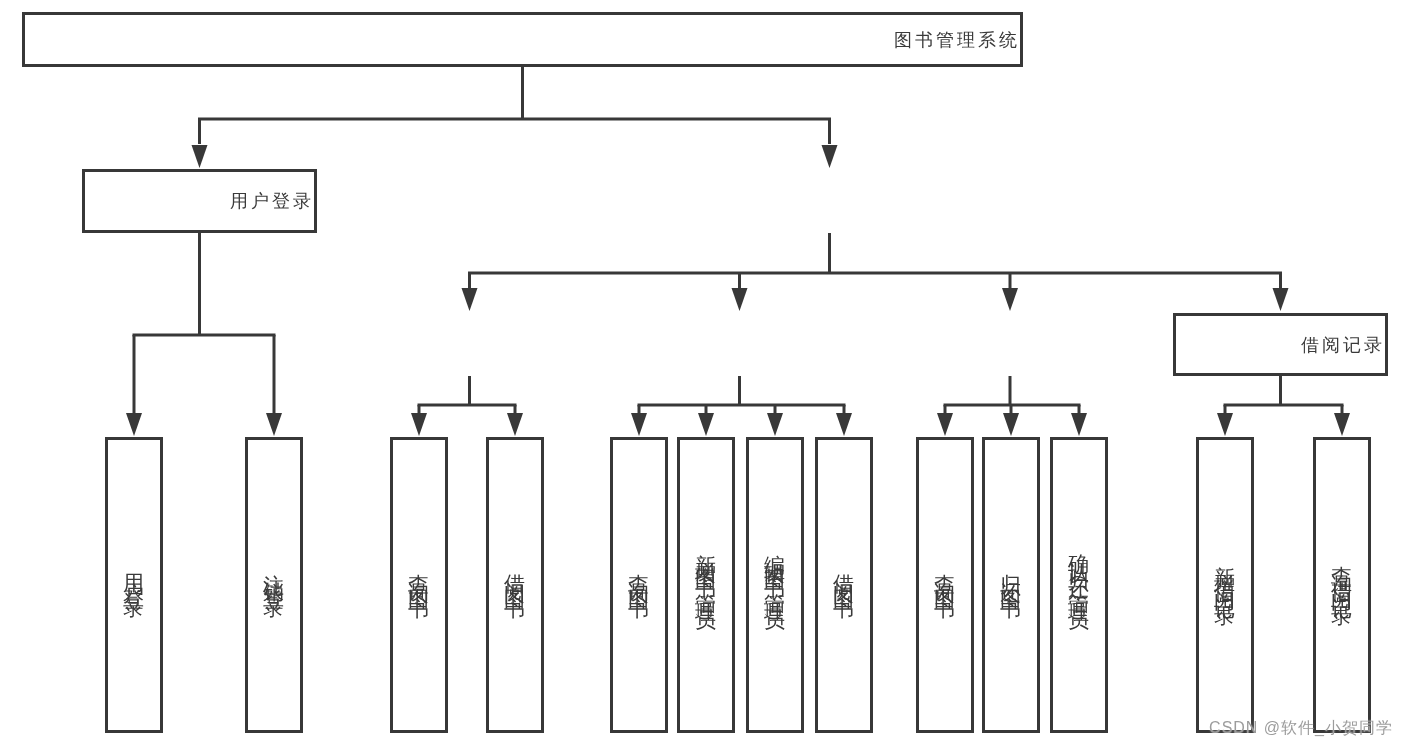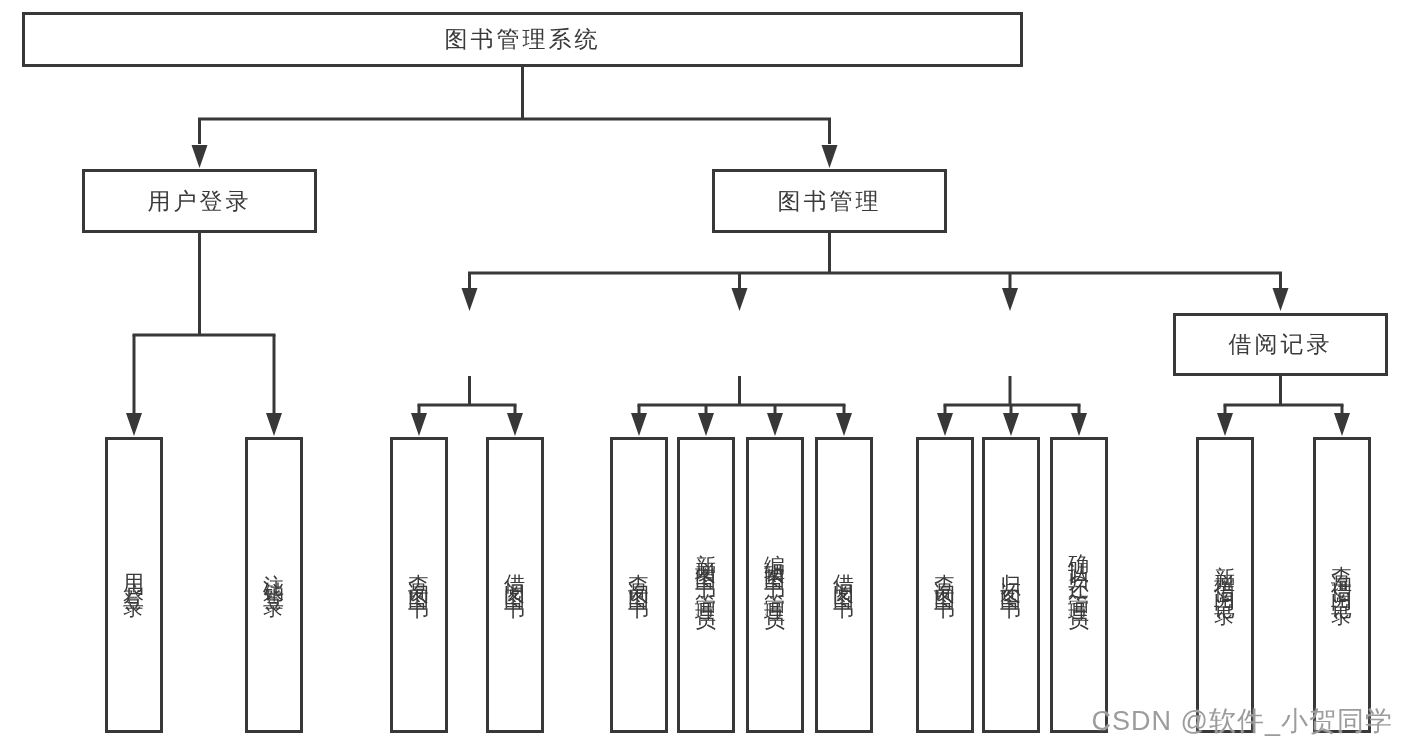--- a/index.html
+++ b/index.html
@@ -21,21 +21,21 @@
   .wires path{stroke:var(--line);stroke-width:3;fill:none;}
   .wires polygon{fill:var(--line);stroke:none;}
   .node{
     position:absolute;
     box-sizing:border-box;
     border:3px solid var(--line);
     background:var(--background);
     display:flex;align-items:center;justify-content:center;
     color:var(--text);
   }
-  .h-node{font-size:23px;letter-spacing:3px;line-height:1;}
+  .h-node{font-size:18px;letter-spacing:3px;line-height:1;justify-content:flex-end;}
   .leaf{
     width:58px;top:437px;height:296px;
     padding-bottom:24px;
   }
   .leaf .vtext{
     writing-mode:vertical-rl;
     text-orientation:mixed;
     font-size:21px;
     letter-spacing:8px;
     line-height:1;
@@ -53,21 +53,21 @@
   .n-cb{left:902px;width:216px;}
   .n-br{left:1173px;width:215px;}
   
   .lf-ul1{left:105px;}  .lf-ul2{left:245px;}
   .lf-nb1{left:390px;}  .lf-nb2{left:486px;}
   .lf-bb1{left:610px;}  .lf-bb2{left:677px;}  .lf-bb3{left:746px;}  .lf-bb4{left:815px;}
   .lf-cb1{left:916px;}  .lf-cb2{left:982px;}  .lf-cb3{left:1050px;}
   .lf-br1{left:1196px;} .lf-br2{left:1313px;}
   .watermark{
     position:absolute;right:12px;bottom:8px;
-    font-size:27px;color:var(--watermark);
+    font-size:16px;color:var(--watermark);
     letter-spacing:1px;z-index:5;
     text-shadow:0 0 2px rgba(255,255,255,.8);
   }
 </style>
 </head>
 <body>
 
 <div class="stage">
 
   <svg class="wires" viewBox="0 0 1405 747" xmlns="http://www.w3.org/2000/svg">
@@ -146,23 +146,20 @@
     </g>
   </svg>
 
   <div class="node h-node n-root">
     <span>图书管理系统</span>
   </div>
 
   <div class="node h-node n-user">
     <span>用户登录</span>
   </div>
-  <div class="node h-node n-mgmt">
-    <span>图书管理</span>
-  </div>
 
   <div class="node h-node l3 n-br">
     <span>借阅记录</span>
   </div>
 
   <div class="node leaf lf-ul1">
     <span class="vtext">用户登录</span>
   </div>
   <div class="node leaf lf-ul2">
     <span class="vtext">注销登录</span>

